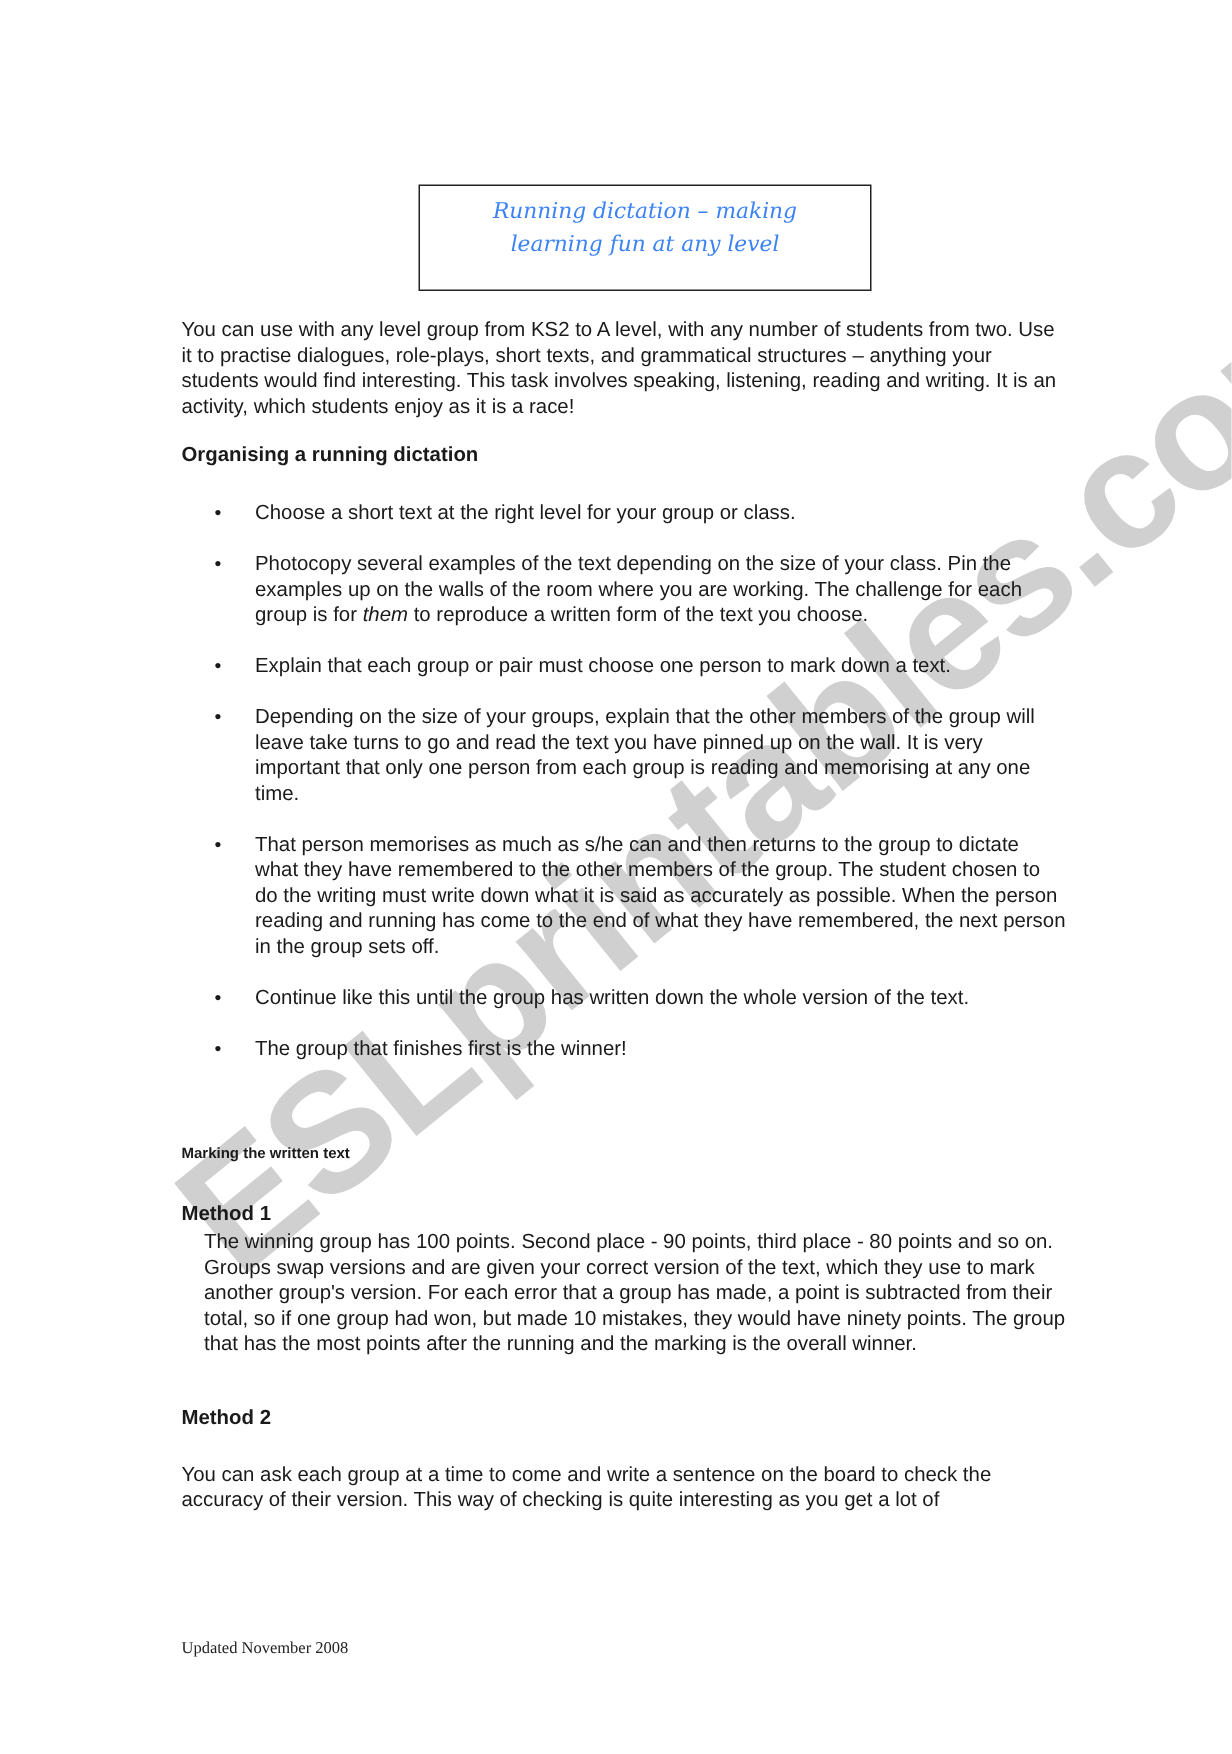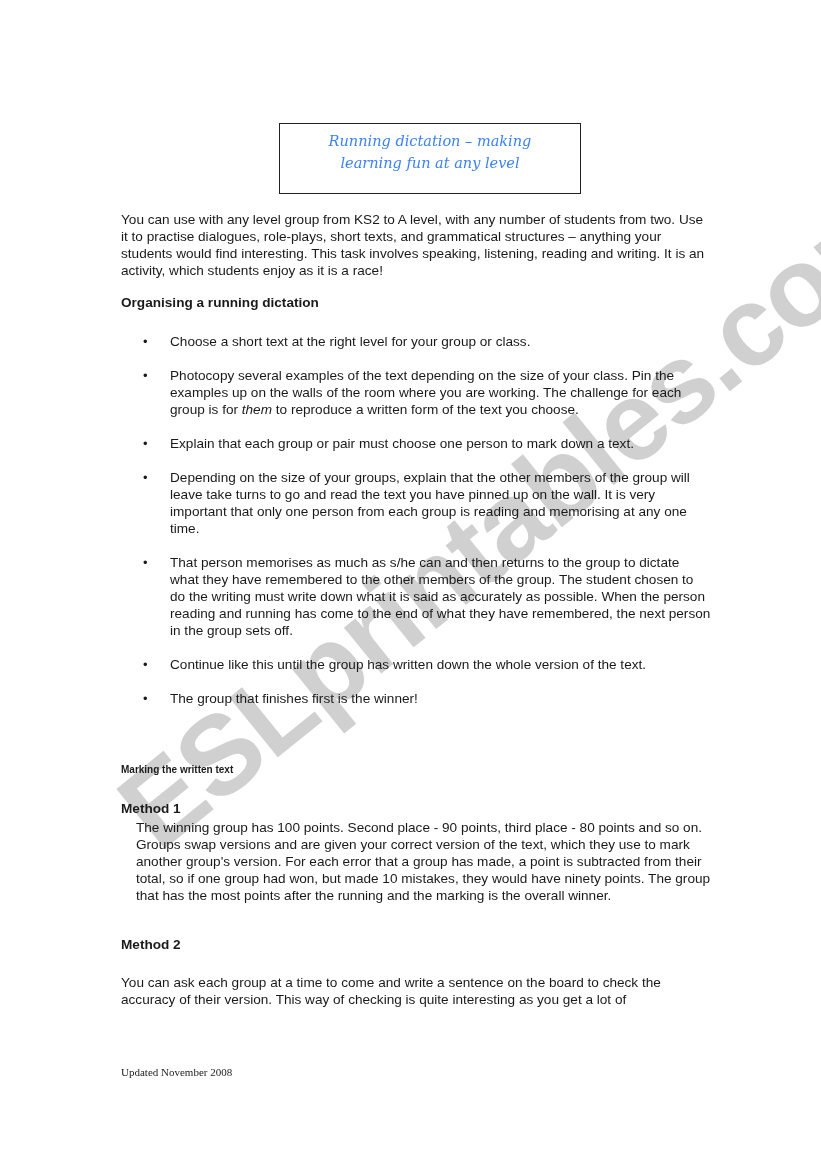--- a/index.html
+++ b/index.html
@@ -119,21 +119,21 @@
       position: absolute;
       left: 121px;
       top: 974px;
       width: 590px;
       font-size: 13.6px;
       line-height: 17px;
     }
     .footer {
       position: absolute;
       left: 121px;
-      top: 1066px;
+      top: 1093px;
       font-family: "Liberation Serif", serif;
       font-size: 11px;
       color: #222;
     }
     em { font-style: italic; }
   </style>
 </head>
 <body>
 
 <div class="page">

